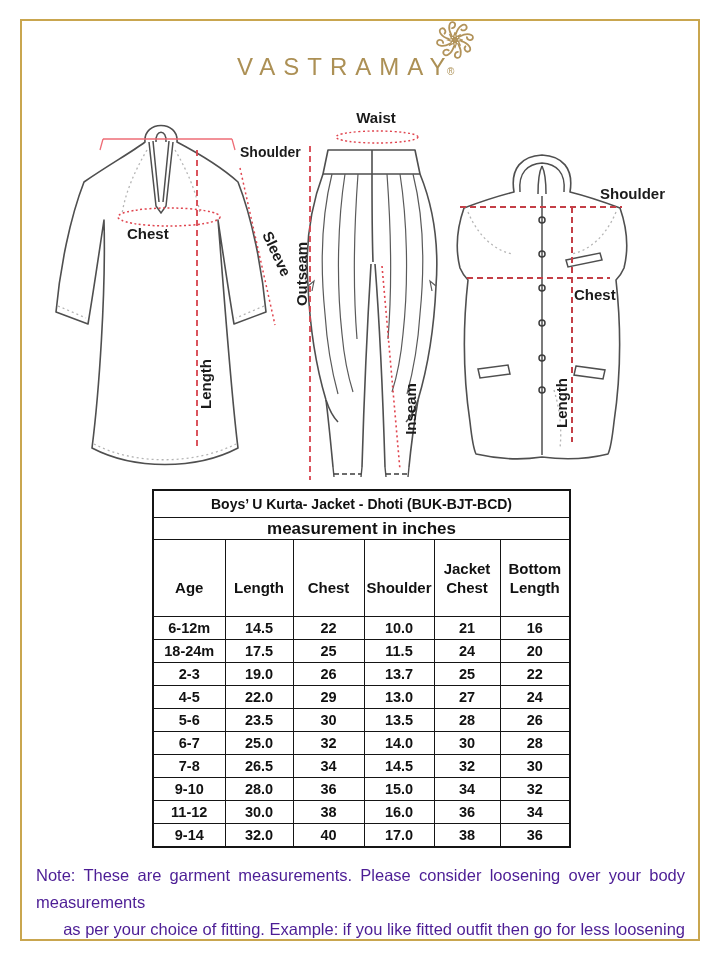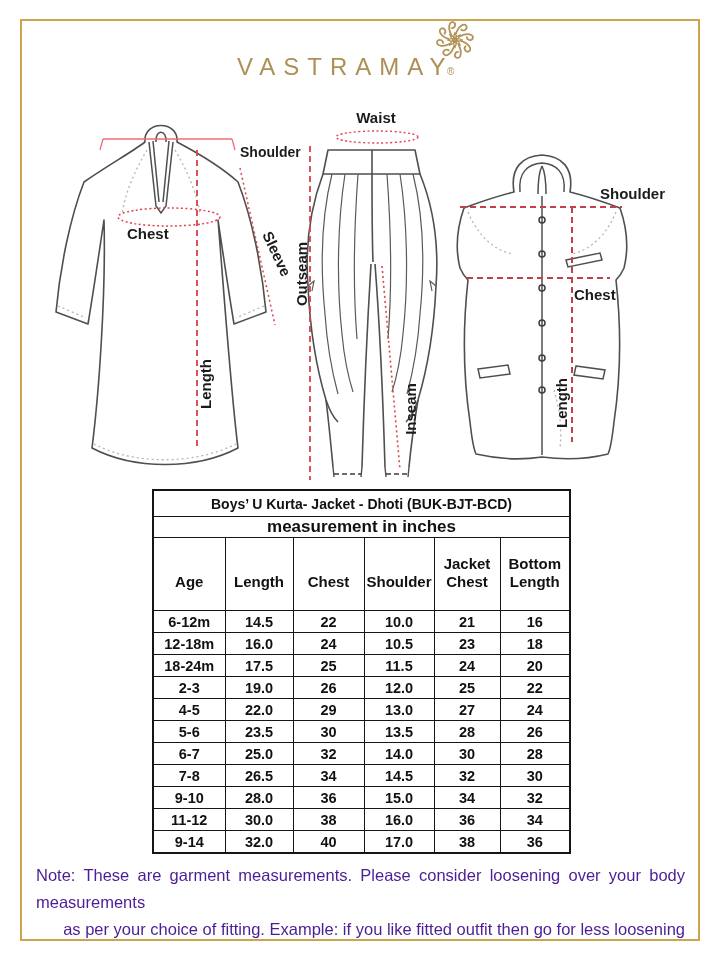--- a/index.html
+++ b/index.html
@@ -225,40 +225,32 @@
     <tbody>
         <tr class="t-row">
         <td>6-12m</td>
         <td>14.5</td>
         <td>22</td>
         <td>10.0</td>
         <td>21</td>
         <td>16</td>
       </tr>
         <tr class="t-row">
-        <td>12-18m</td>
-        <td>16.0</td>
-        <td>24</td>
-        <td>10.5</td>
-        <td>23</td>
-        <td>18</td>
-      </tr>
-        <tr class="t-row">
         <td>18-24m</td>
         <td>17.5</td>
         <td>25</td>
         <td>11.5</td>
         <td>24</td>
         <td>20</td>
       </tr>
         <tr class="t-row">
         <td>2-3</td>
         <td>19.0</td>
         <td>26</td>
-        <td>12.0</td>
+        <td>13.7</td>
         <td>25</td>
         <td>22</td>
       </tr>
         <tr class="t-row">
         <td>4-5</td>
         <td>22.0</td>
         <td>29</td>
         <td>13.0</td>
         <td>27</td>
         <td>24</td>

